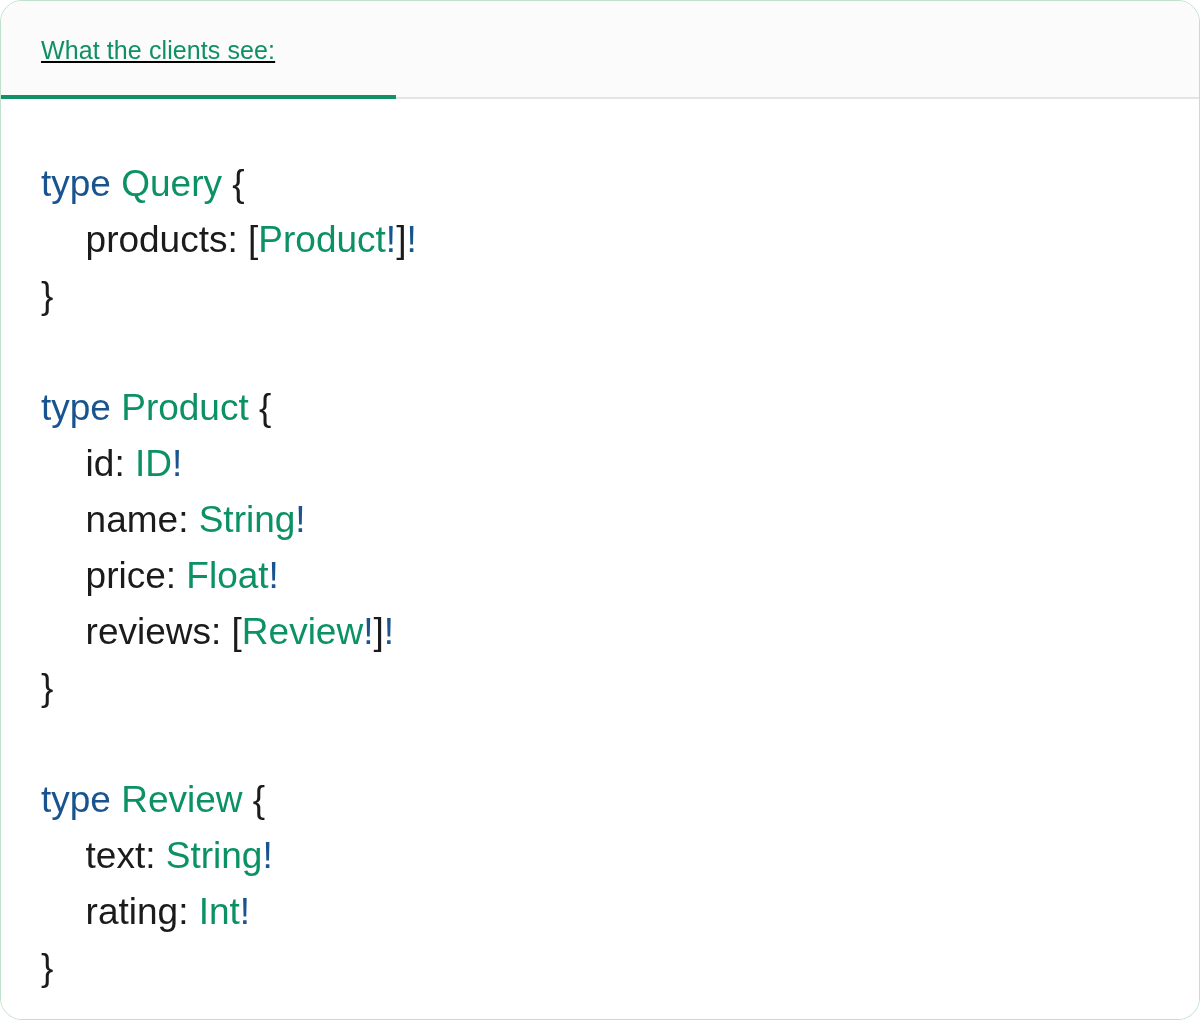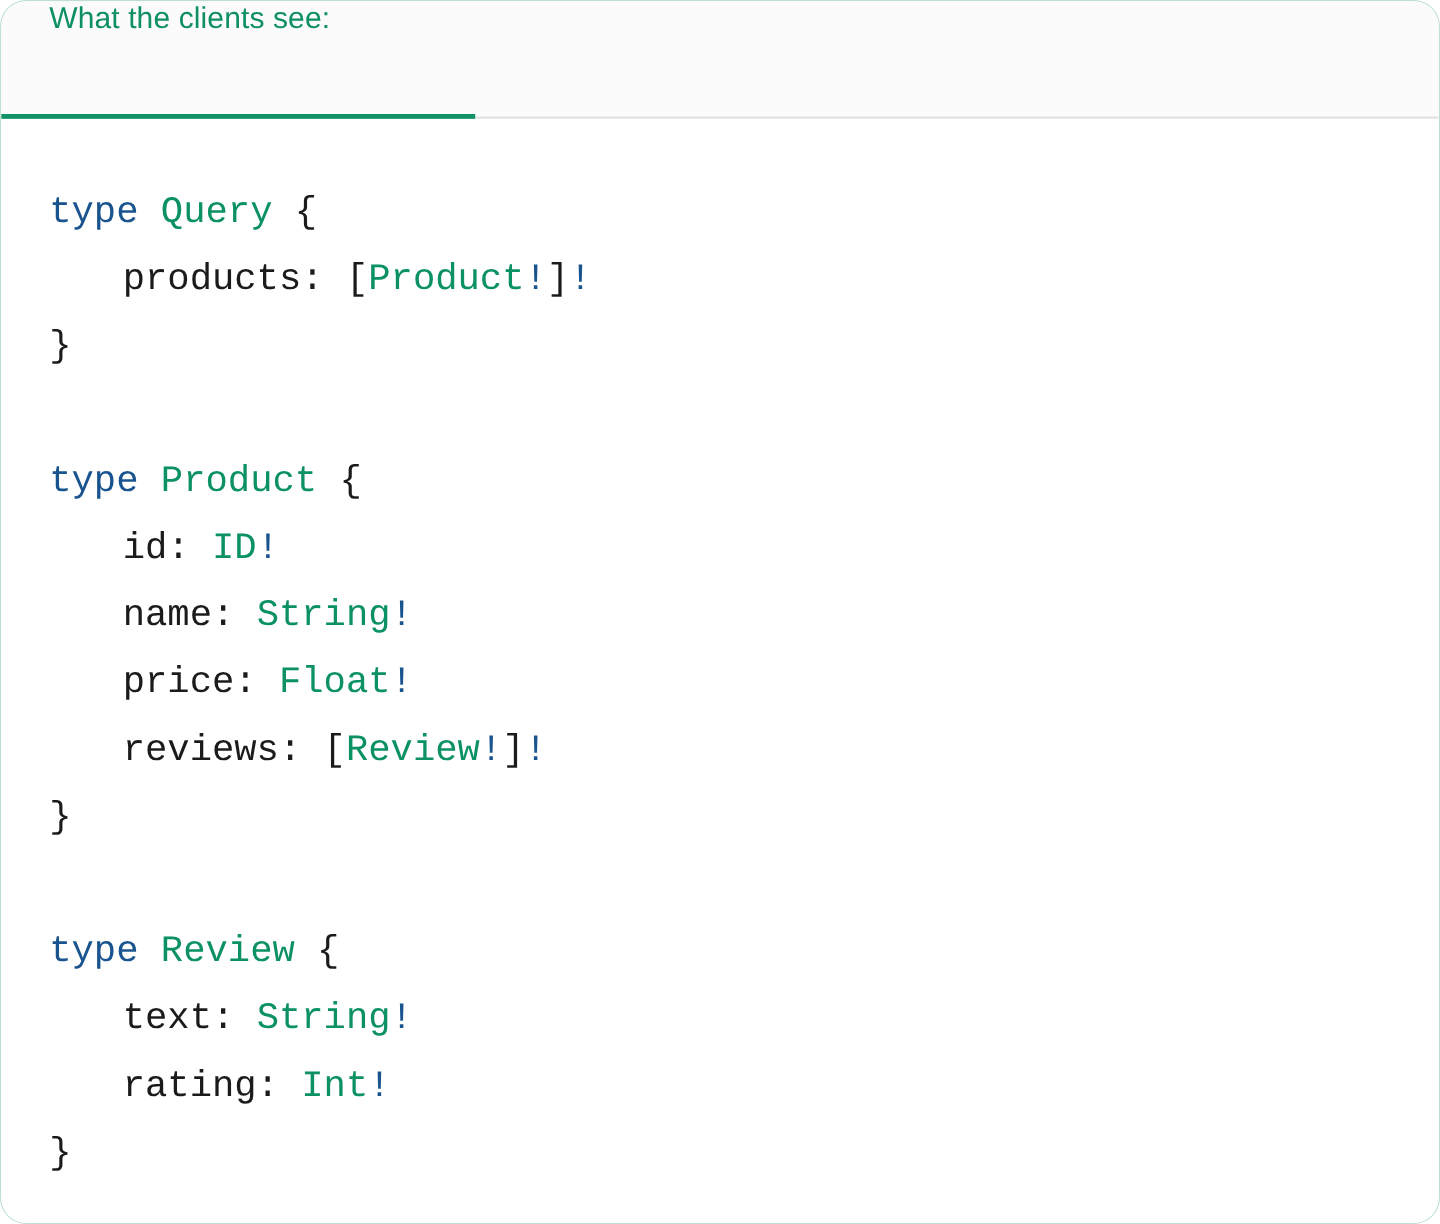--- a/index.html
+++ b/index.html
@@ -39,24 +39,26 @@
     right: 0;
     bottom: 0;
     height: 2px;
     background: #e4e4e4;
   }
   .tab {
     position: relative;
     height: 98px;
     width: 395px;
     display: flex;
+    align-items: center;
     box-sizing: border-box;
     padding-left: 40px;
     background: transparent;
     z-index: 2;
+    text-decoration: underline;
   }
   .tab-label {
     font-family: "Liberation Sans", sans-serif;
     font-size: 25px;
     font-weight: 400;
     letter-spacing: 0.1px;
     color: #0f9062;
     white-space: nowrap;
   }
   .tab-active-underline {
@@ -70,22 +72,22 @@
   }
 
   
   .code-area {
     box-sizing: border-box;
     padding: 20px 0 0 40px;
     background: #ffffff;
     height: 920px;
   }
   .code {
-    font-family: Liberation Mono, monospace;
-    font-size: 31px;
+    font-family: Liberation Sans, sans-serif;
+    font-size: 37px;
     line-height: 56px;
     white-space: pre;
     color: #1b1b1b;
     font-weight: 400;
   }
   .code-line {
     height: 56px;
     white-space: pre;
   }
   .code-line.blank {

